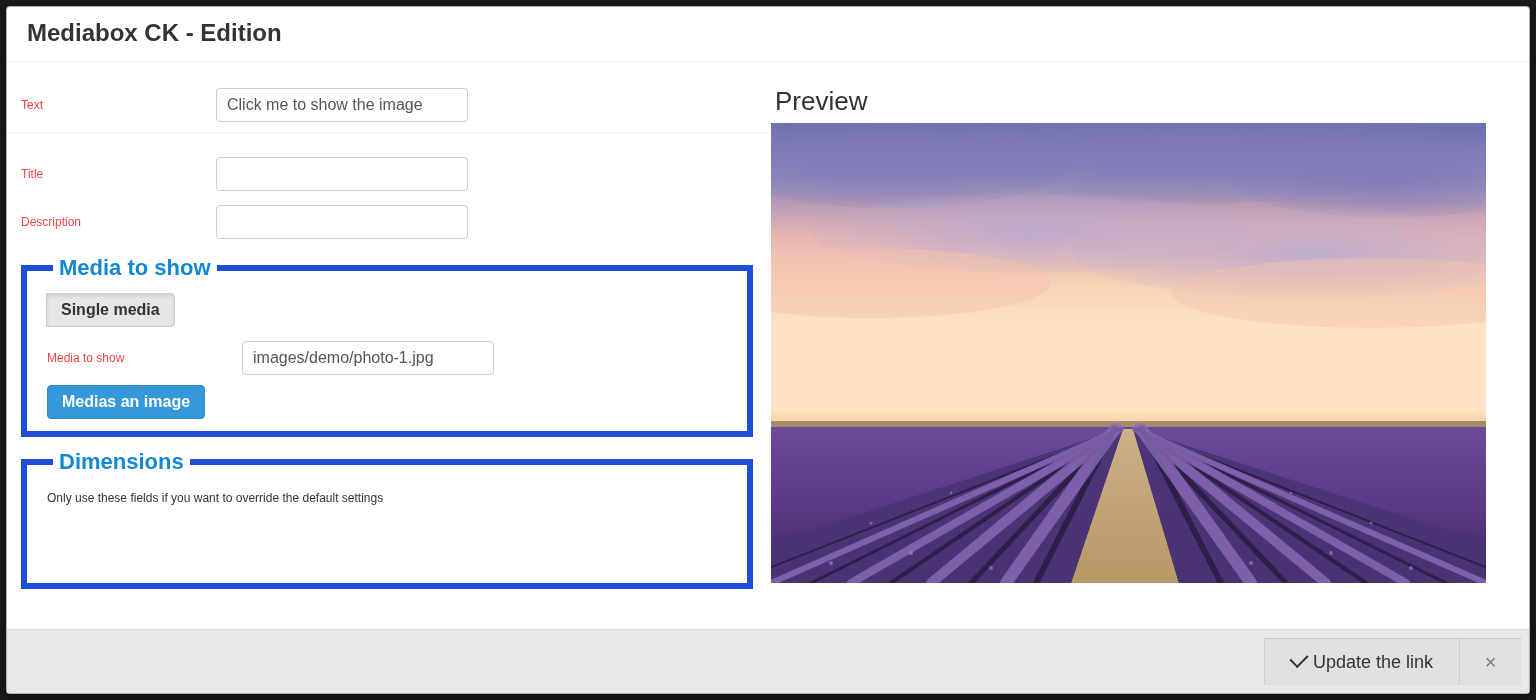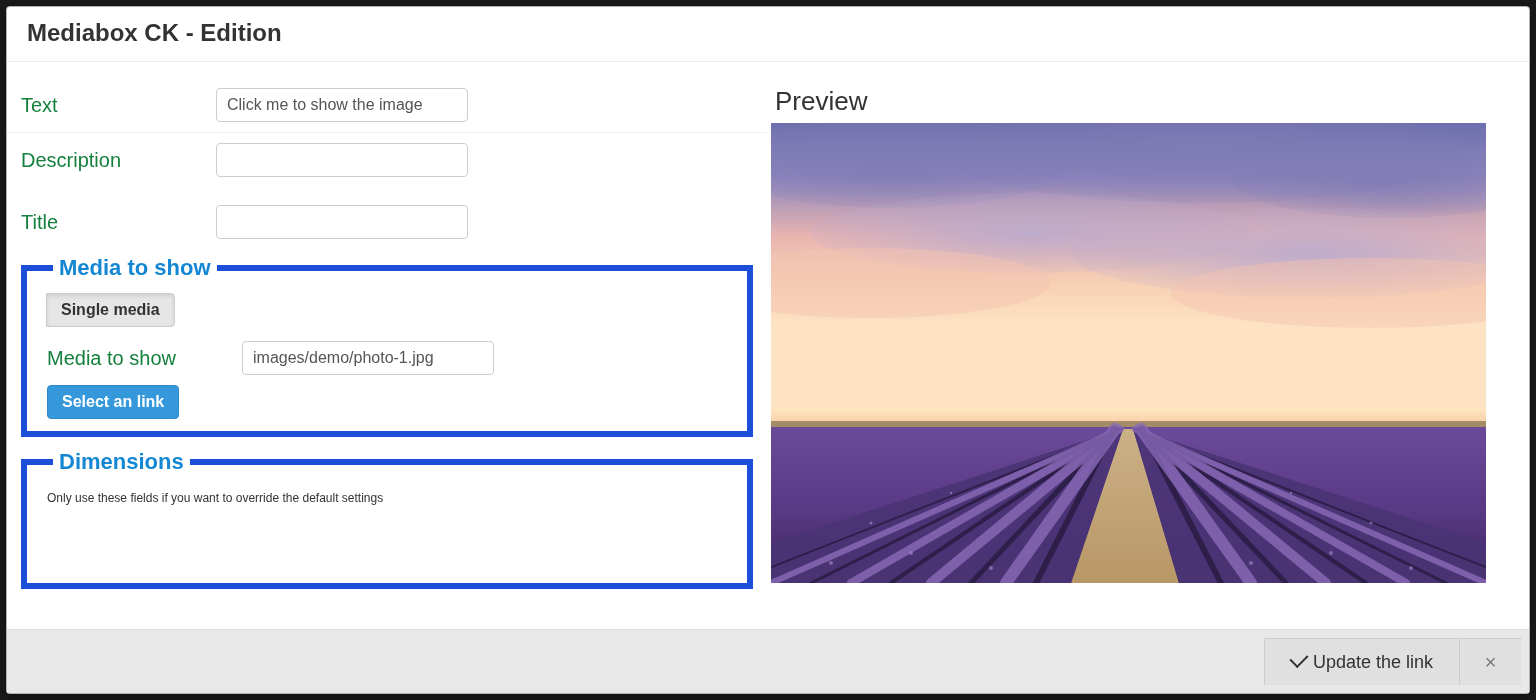--- a/index.html
+++ b/index.html
@@ -66,22 +66,22 @@
   .form-row {
     display: flex;
     align-items: center;
     padding: 10px 14px;
     border-bottom: 1px solid #f0f0f0;
   }
   .form-row.noborder { border-bottom: none; padding-bottom:4px; }
   .form-row.tight { padding-top:4px; padding-bottom:4px;}
   .form-label {
     width: 195px;
-    font-size: 20px;
-    color: #15803d;
+    font-size: 12px;
+    color: #ef4444;
   }
   .form-input {
     width: 252px;
     height: 34px;
     padding: 4px 10px;
     font-size: 16px;
     color: #555;
     border: 1px solid #ccc;
     border-radius: 4px;
     background: #fff;
@@ -198,46 +198,46 @@
   <div class="modal-body">
 
     <div class="left-pane">
       <div class="left-inner">
 
         <div class="form-row">
           <div class="form-label">Text</div>
           <input class="form-input" type="text" value="Click me to show the image" style="">
         </div>
 
+        <div class="form-row noborder" style="padding-top:24px;">
+          <div class="form-label">Title</div>
+          <input class="form-input" type="text" value="" style="">
+        </div>
+
         <div class="form-row noborder">
           <div class="form-label">Description</div>
-          <input class="form-input" type="text" value="" style="">
-        </div>
-
-        <div class="form-row noborder" style="padding-top:24px;">
-          <div class="form-label">Title</div>
           <input class="form-input" type="text" value="" style="">
         </div>
 
         <fieldset class="section">
           <legend>Media to show</legend>
 
           <div style="padding:0 0 10px 0;">
             <div class="btn-group">
               <div class="btn active">Single media</div>
             </div>
           </div>
 
           <div class="form-row noborder tight" style="padding-left:0;padding-right:0;">
             <div class="form-label">Media to show</div>
             <input class="form-input" type="text" value="images/demo/photo-1.jpg" style="">
           </div>
 
           <div style="padding:6px 0 0 0;">
-            <button class="btn btn-primary">Select an link</button>
+            <button class="btn btn-primary">Medias an image</button>
           </div>
         </fieldset>
 
         <fieldset class="section" style="padding-bottom:24px;">
           <legend>Dimensions</legend>
           <div class="helper-text">Only use these fields if you want to override the default settings</div>
           <div style="height:10px;"></div>
 
           <div class="form-row noborder tight" style="padding-left:0;opacity:.0;">
              <div class="form-label">Width</div>

